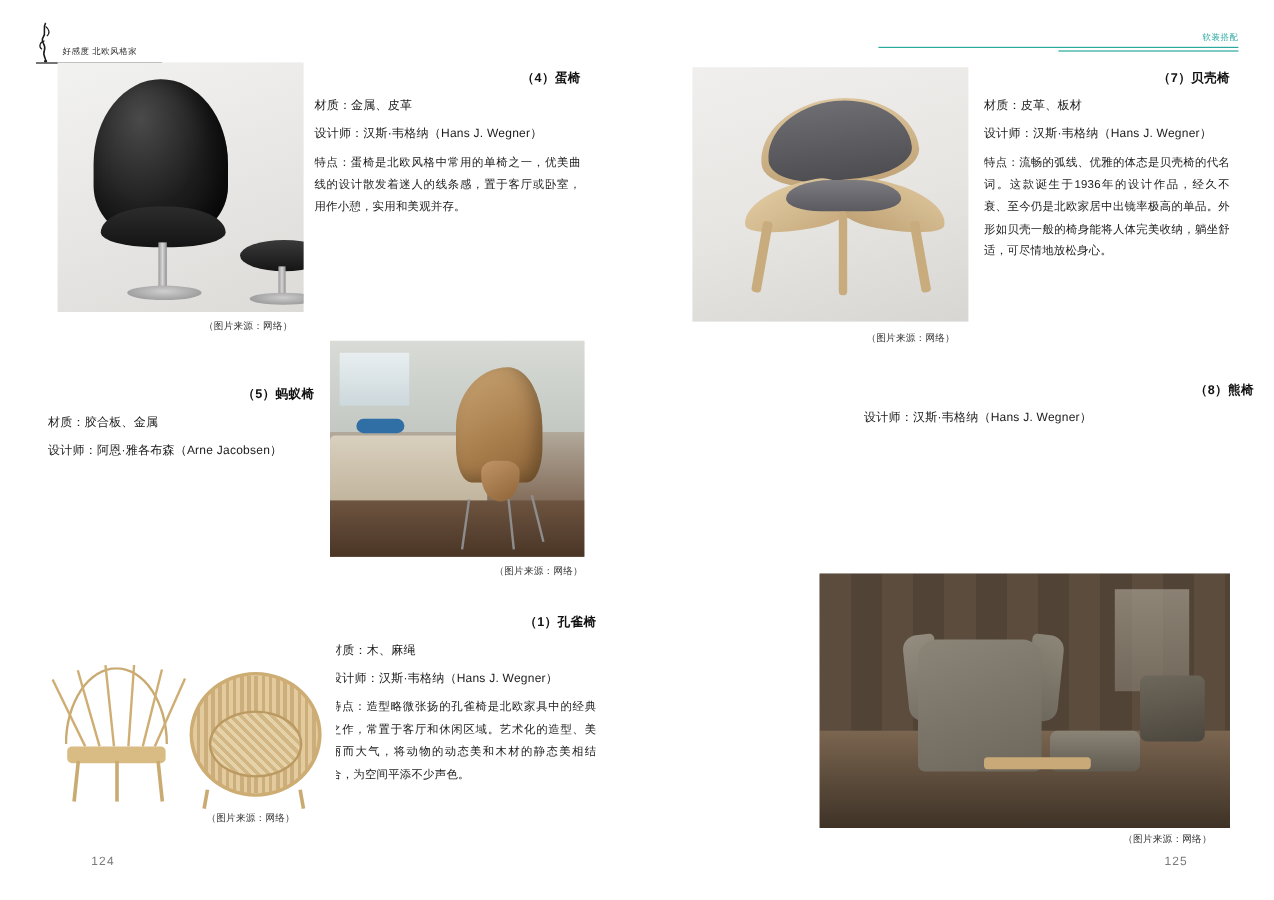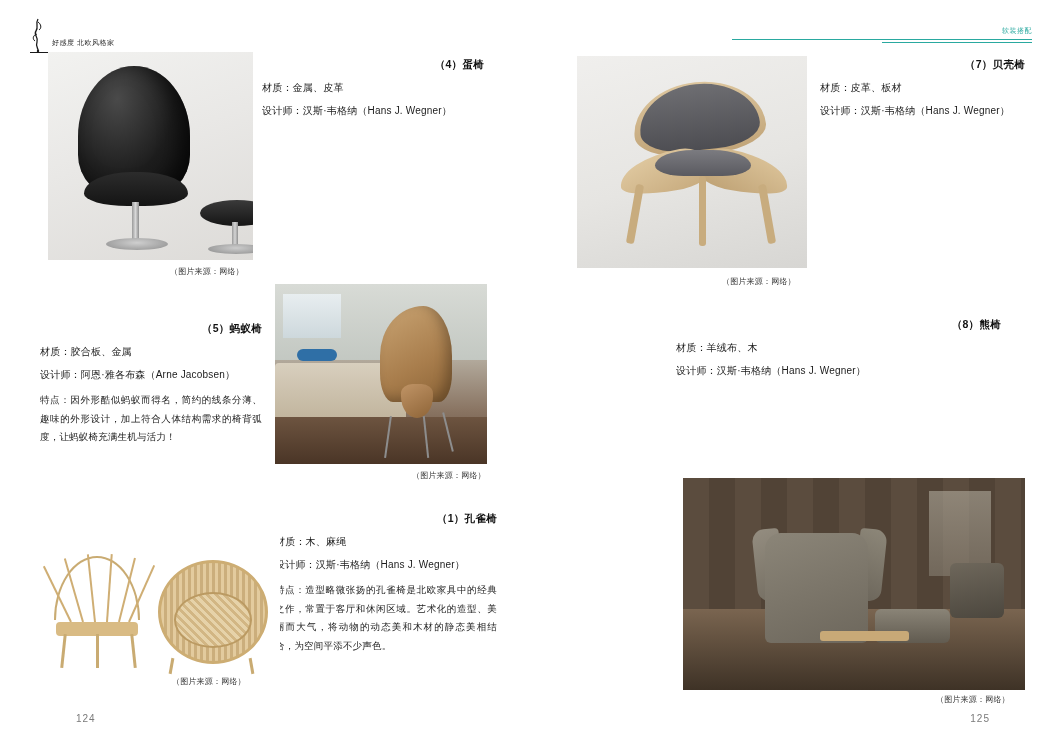--- a/index.html
+++ b/index.html
@@ -272,27 +272,27 @@
     <div class="ott-top"></div>
     <div class="ott-stem"></div>
     <div class="ott-base"></div>
   </div>
   <div class="caption" style="left:170px; top:266px;">（图片来源：网络）</div>
 
   <div class="blk" style="left:262px; top:58px; width:222px;">
     <div class="title">（4）蛋椅</div>
     <div class="row">材质：金属、皮革</div>
     <div class="row">设计师：汉斯·韦格纳（Hans J. Wegner）</div>
+    <div class="para">特点：蛋椅是北欧风格中常用的单椅之一，优美曲线的设计散发着迷人的线条感，置于客厅或卧室，用作小憩，实用和美观并存。</div>
   </div>
 
   <div class="blk" style="left:40px; top:322px; width:222px;">
     <div class="title">（5）蚂蚁椅</div>
     <div class="row">材质：胶合板、金属</div>
     <div class="row">设计师：阿恩·雅各布森（Arne Jacobsen）</div>
-    <div class="para">特点：因外形酷似蚂蚁而得名，简约的线条分薄、趣味的外形设计，加上符合人体结构需求的椅背弧度，让蚂蚁椅充满生机与活力！</div>
   </div>
 
   <div class="photo p-ant" style="left:275px; top:284px; width:212px; height:180px;">
     <div class="ant-wall"></div>
     <div class="ant-win"></div>
     <div class="ant-blue"></div>
     <div class="ant-rug"></div>
     <div class="ant-floor"></div>
     <div class="ant-seat"></div>
     <div class="ant-waist"></div>
@@ -337,25 +337,25 @@
     <div class="sh-leg" style="left:54px; top:128px; width:8px; height:60px; transform:rotate(10deg); border-radius:3px;"></div>
     <div class="sh-leg" style="left:186px; top:128px; width:8px; height:60px; transform:rotate(-10deg); border-radius:3px;"></div>
     <div class="sh-leg" style="left:122px; top:120px; width:7px; height:70px; border-radius:3px;"></div>
   </div>
   <div class="caption" style="left:722px; top:276px;">（图片来源：网络）</div>
 
   <div class="blk" style="left:820px; top:58px; width:205px;">
     <div class="title">（7）贝壳椅</div>
     <div class="row">材质：皮革、板材</div>
     <div class="row">设计师：汉斯·韦格纳（Hans J. Wegner）</div>
-  </div>
-
-  <div class="blk" style="left:676px; top:318px; width:325px;">
+    <div class="para">特点：流畅的弧线、优雅的体态是贝壳椅的代名词。这款诞生于1936年的设计作品，经久不衰、至今仍是北欧家居中出镜率极高的单品。外形如贝壳一般的椅身能将人体完美收纳，躺坐舒适，可尽情地放松身心。</div>
+  </div>
+
+  <div class="blk" style="left:720px; top:318px; width:325px;">
     <div class="title">（8）熊椅</div>
-    <div class="row">材质：羊绒布、木</div>
     <div class="row">设计师：汉斯·韦格纳（Hans J. Wegner）</div>
   </div>
 
   <div class="photo p-papa" style="left:683px; top:478px; width:342px; height:212px;">
     <div class="pp-wall"></div>
     <div class="pp-win"></div>
     <div class="pp-floor"></div>
     <div class="pp-chair2"></div>
     <div class="pp-wingL"></div>
     <div class="pp-wingR"></div>

